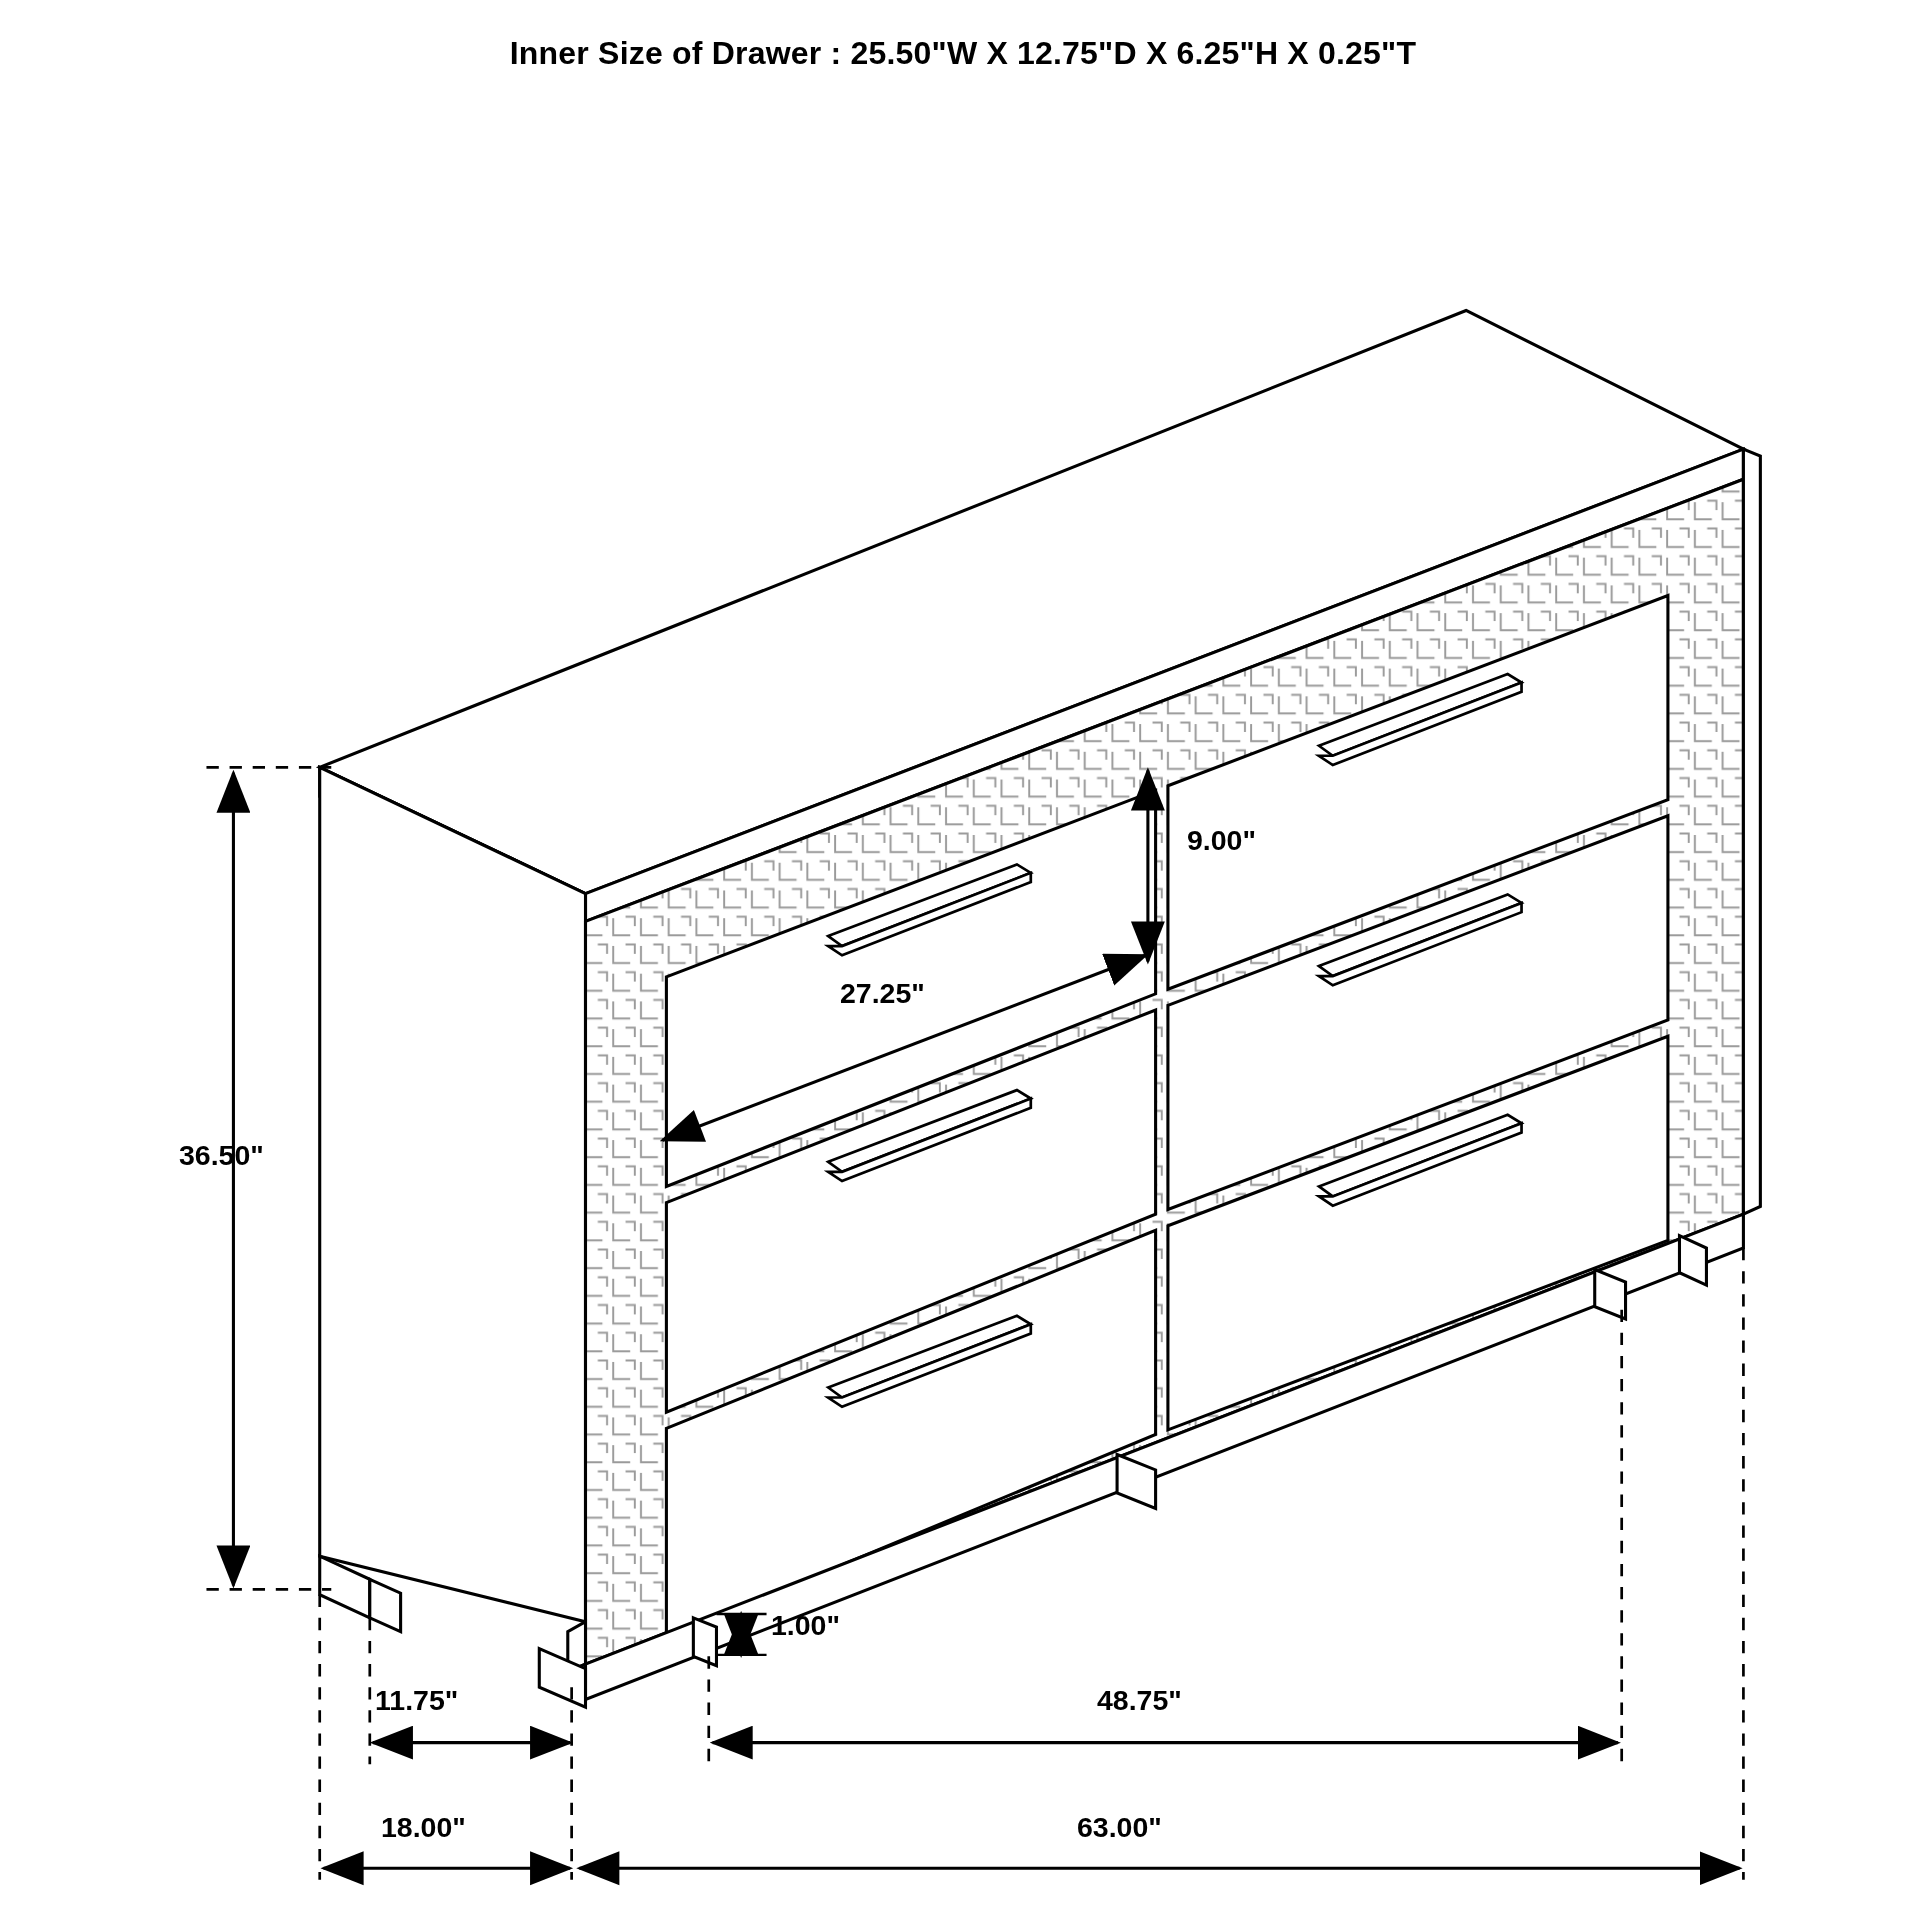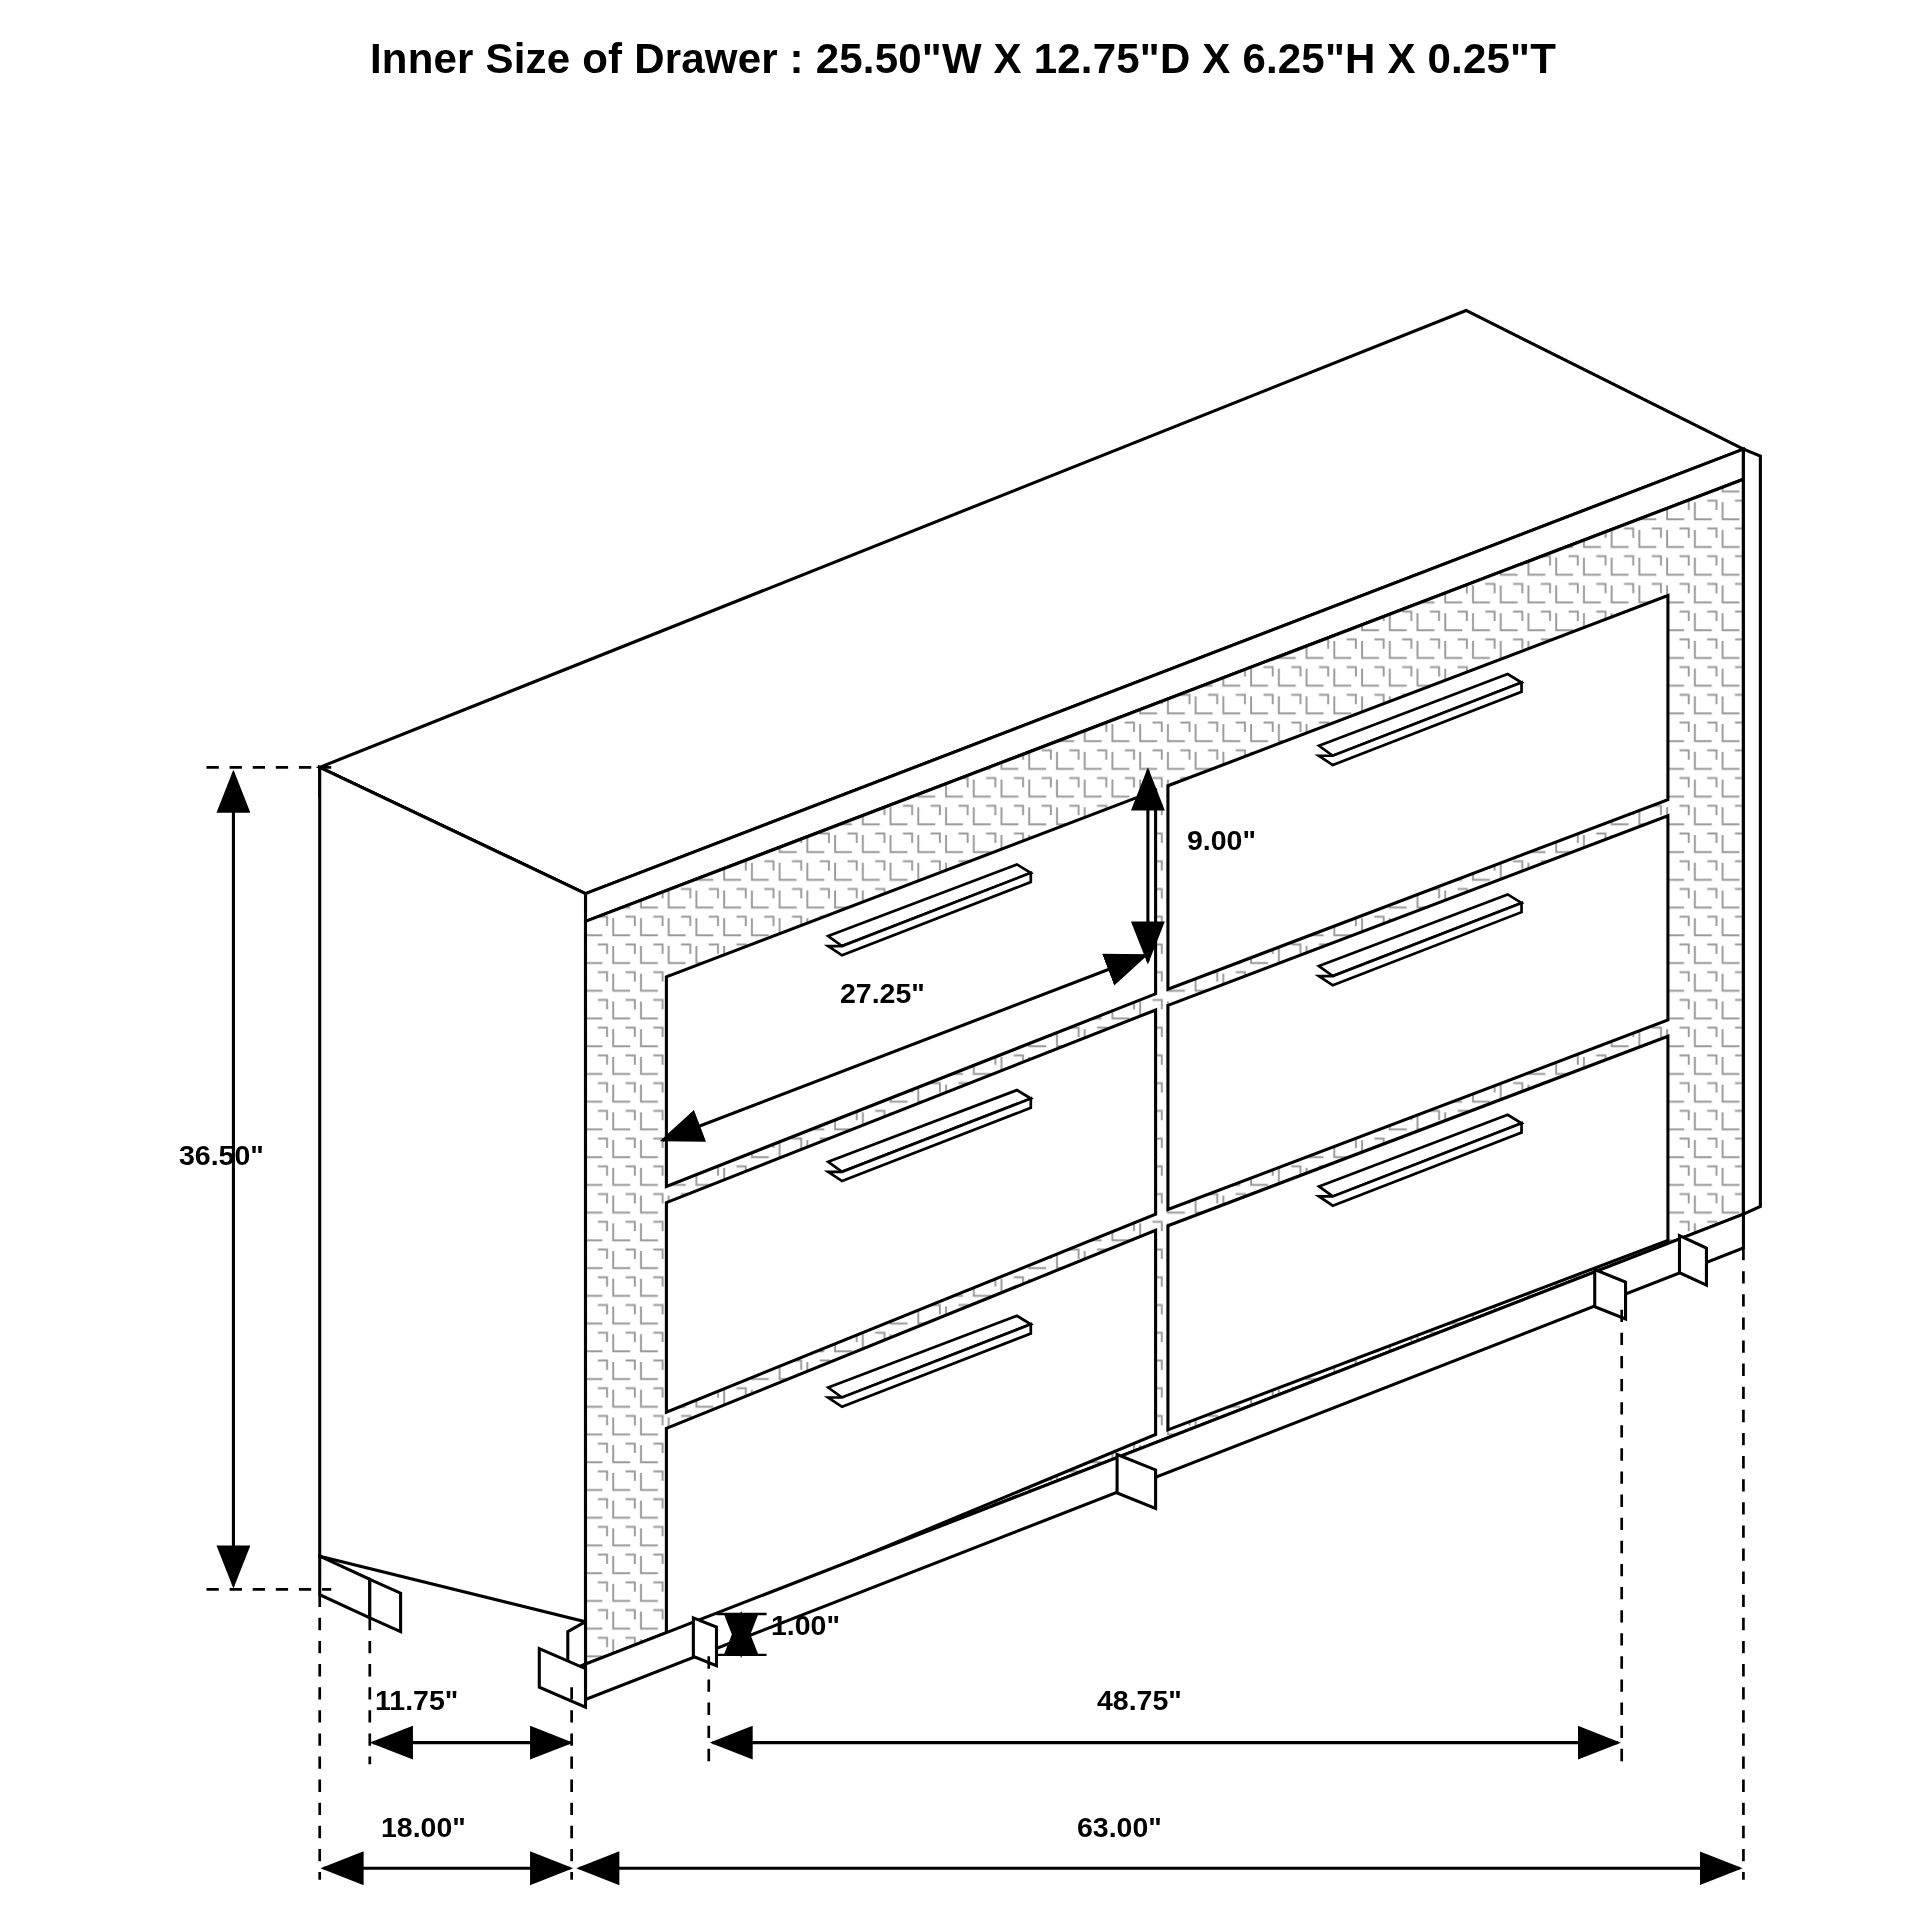--- a/index.html
+++ b/index.html
@@ -17,21 +17,21 @@
     position: relative;
     width: 1926px;
     height: 1926px;
   }
   #title {
     position: absolute;
     top: 35px;
     left: 0;
     width: 1926px;
     text-align: center;
-    font-size: 42px;
+    font-size: 32px;
     font-weight: bold;
     color: #000000;
     letter-spacing: 0.2px;
   }
   svg.drawing {
     position: absolute;
     top: 0;
     left: 0;
     width: 1926px;
     height: 1926px;

